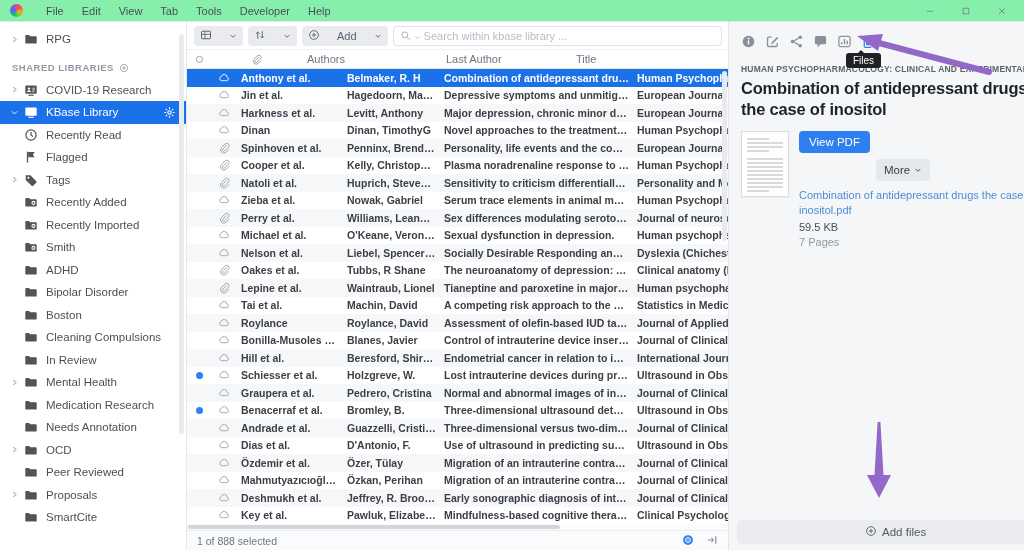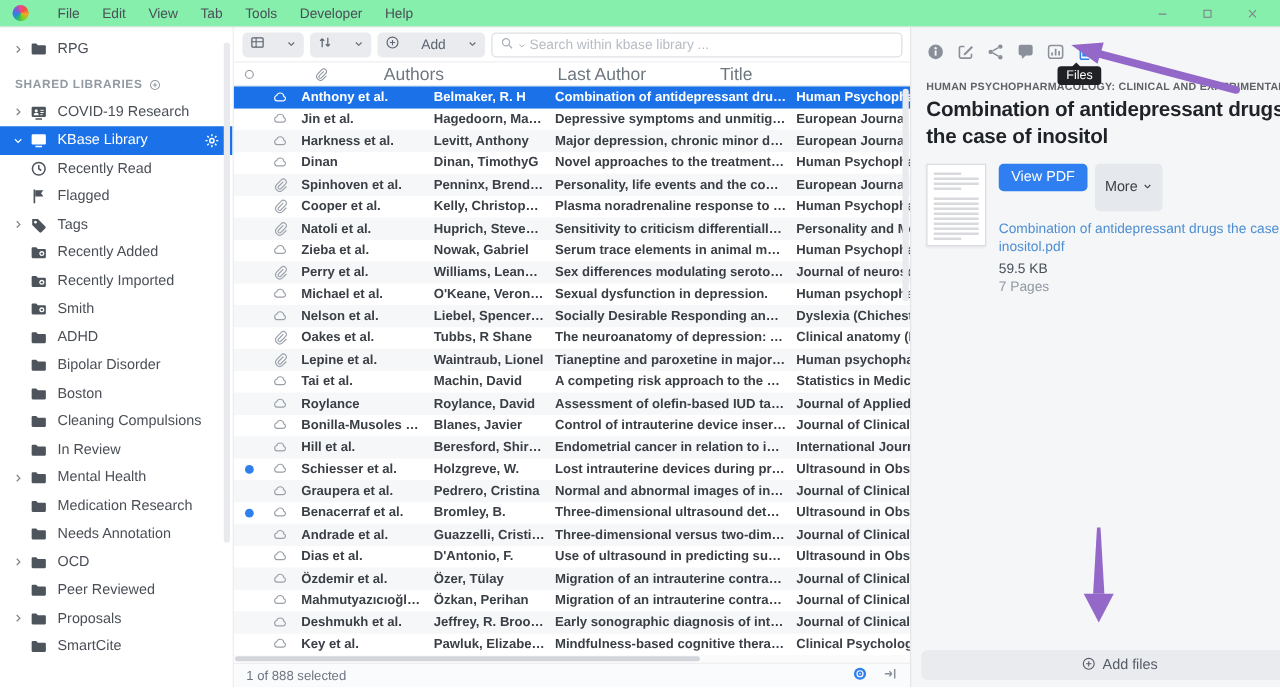--- a/index.html
+++ b/index.html
@@ -39,21 +39,21 @@
   .tb-btn { height:20px; background:#e9ebee; border:none; border-radius:4px; display:flex; align-items:center; gap:17px; padding:0 6px; color:#5b6470; font-size:11px; cursor:pointer; }
   .tb-btn svg { width:12px; height:12px; }
   .tb-btn .cd svg { width:8px; height:8px; }
   .searchbox { flex:1; height:20px; background:#fff; border:1px solid #dde0e4; border-radius:4px; display:flex; align-items:center; padding:0 6px; gap:3px; color:#a7aeb7; }
   .searchbox svg { width:11px; height:11px; flex:0 0 auto; }
   .searchbox .cd svg { width:7px; height:7px; }
   .searchbox input { border:none; outline:none; flex:1; font-size:11px; font-family:inherit; color:#3c4043; min-width:0; }
   .searchbox input::placeholder { color:#b6bcc4; }
 
   .grid { display:grid; grid-template-columns:24px 30px 106px 97px 193px 1fr; align-items:center; }
-  .thead { height:20px; flex:0 0 20px; border-bottom:1px solid #e8eaec; border-top:1px solid #eff0f2; color:#6e7680; font-size:14px; background:#fff;gap:33px; }
+  .thead { height:20px; flex:0 0 20px; border-bottom:1px solid #e8eaec; border-top:1px solid #eff0f2; color:#6e7680; font-size:11px; background:#fff;gap:33px; }
   .thead .hic { display:flex; justify-content:center; color:#8a9099; }
   .thead svg { width:11px; height:11px; }
   .rows { flex:1; overflow:hidden; position:relative; }
   .row { height:17.5px; font-size:10.5px; font-weight:bold; color:#3a3f46; cursor:default; }
   .row:nth-child(odd) { background:#f6f7f9; }
   .row:nth-child(even) { background:#fff; }
   .row.selected { background:#1b72e8; color:#fff; }
   .cell { overflow:hidden; white-space:nowrap; padding-right:8px; }
   .cell.ellip { text-overflow:ellipsis; }
   .dotcell { display:flex; justify-content:center; }
@@ -78,21 +78,21 @@
   .d-icons .active { color:#2f80ed; }
   .journal-line { margin-top:12px; font-size:8.5px; font-weight:bold; color:#5f6368; letter-spacing:.2px; white-space:nowrap; overflow:hidden; }
   .d-title { margin-top:4px; font-size:16.5px; line-height:21px; font-weight:bold; color:#1f2328; letter-spacing:-.2px; }
   .file-card { margin-top:11px; display:flex; gap:10px; }
   .thumb-page { width:48px; height:66px; background:#fff; border:1px solid #d9dce0; box-shadow:0 1px 2px rgba(0,0,0,.06); padding:6px 5px; }
   .thumb-page .tl { height:1.5px; background:#d8dadd; margin-bottom:2.5px; }
   .thumb-page .tl.short { width:60%; }
   .file-info { flex:1; min-width:0; }
   .file-btns { display:flex; gap:6px; }
   .btn-viewpdf { height:22px; padding:0 10px; background:#2f7ff0; color:#fff; border:none; border-radius:4px; font-size:11.5px; font-family:inherit; cursor:pointer; }
-  .btn-more { height:38px; padding:0 8px; background:#e5e8ec; color:#3c4043; border:none; border-radius:4px; font-size:11.5px; font-family:inherit; display:flex; align-items:center; gap:4px; cursor:pointer; }
+  .btn-more { height:22px; padding:0 8px; background:#e5e8ec; color:#3c4043; border:none; border-radius:4px; font-size:11.5px; font-family:inherit; display:flex; align-items:center; gap:4px; cursor:pointer;margin-top:28px; }
   .btn-more svg { width:8px; height:8px; }
   .file-name { margin-top:7px; font-size:11px; line-height:15px; color:#4d8ed2; cursor:pointer; }
   .file-size { margin-top:3px; font-size:11px; color:#47505a; }
   .file-pages { margin-top:3px; font-size:11px; color:#9099a3; }
   .addfiles { position:absolute; left:8px; right:8px; bottom:6px; height:24px; background:#e9ebef; border:none; border-radius:5px; font-size:11.5px; font-family:inherit; color:#555c66; display:flex; align-items:center; justify-content:center; gap:5px; cursor:pointer; }
   .addfiles svg { width:12px; height:12px; }
 
   .tooltip { position:absolute; left:117px; top:31px; background:#202124; color:#fff; font-size:10px; padding:2px 7px; border-radius:3px; z-index:5; }
   .tooltip::before { content:''; position:absolute; top:-7px; left:11px; border:4px solid transparent; border-bottom-color:#202124; }
   .arrows { position:absolute; inset:0; pointer-events:none; z-index:6; }

